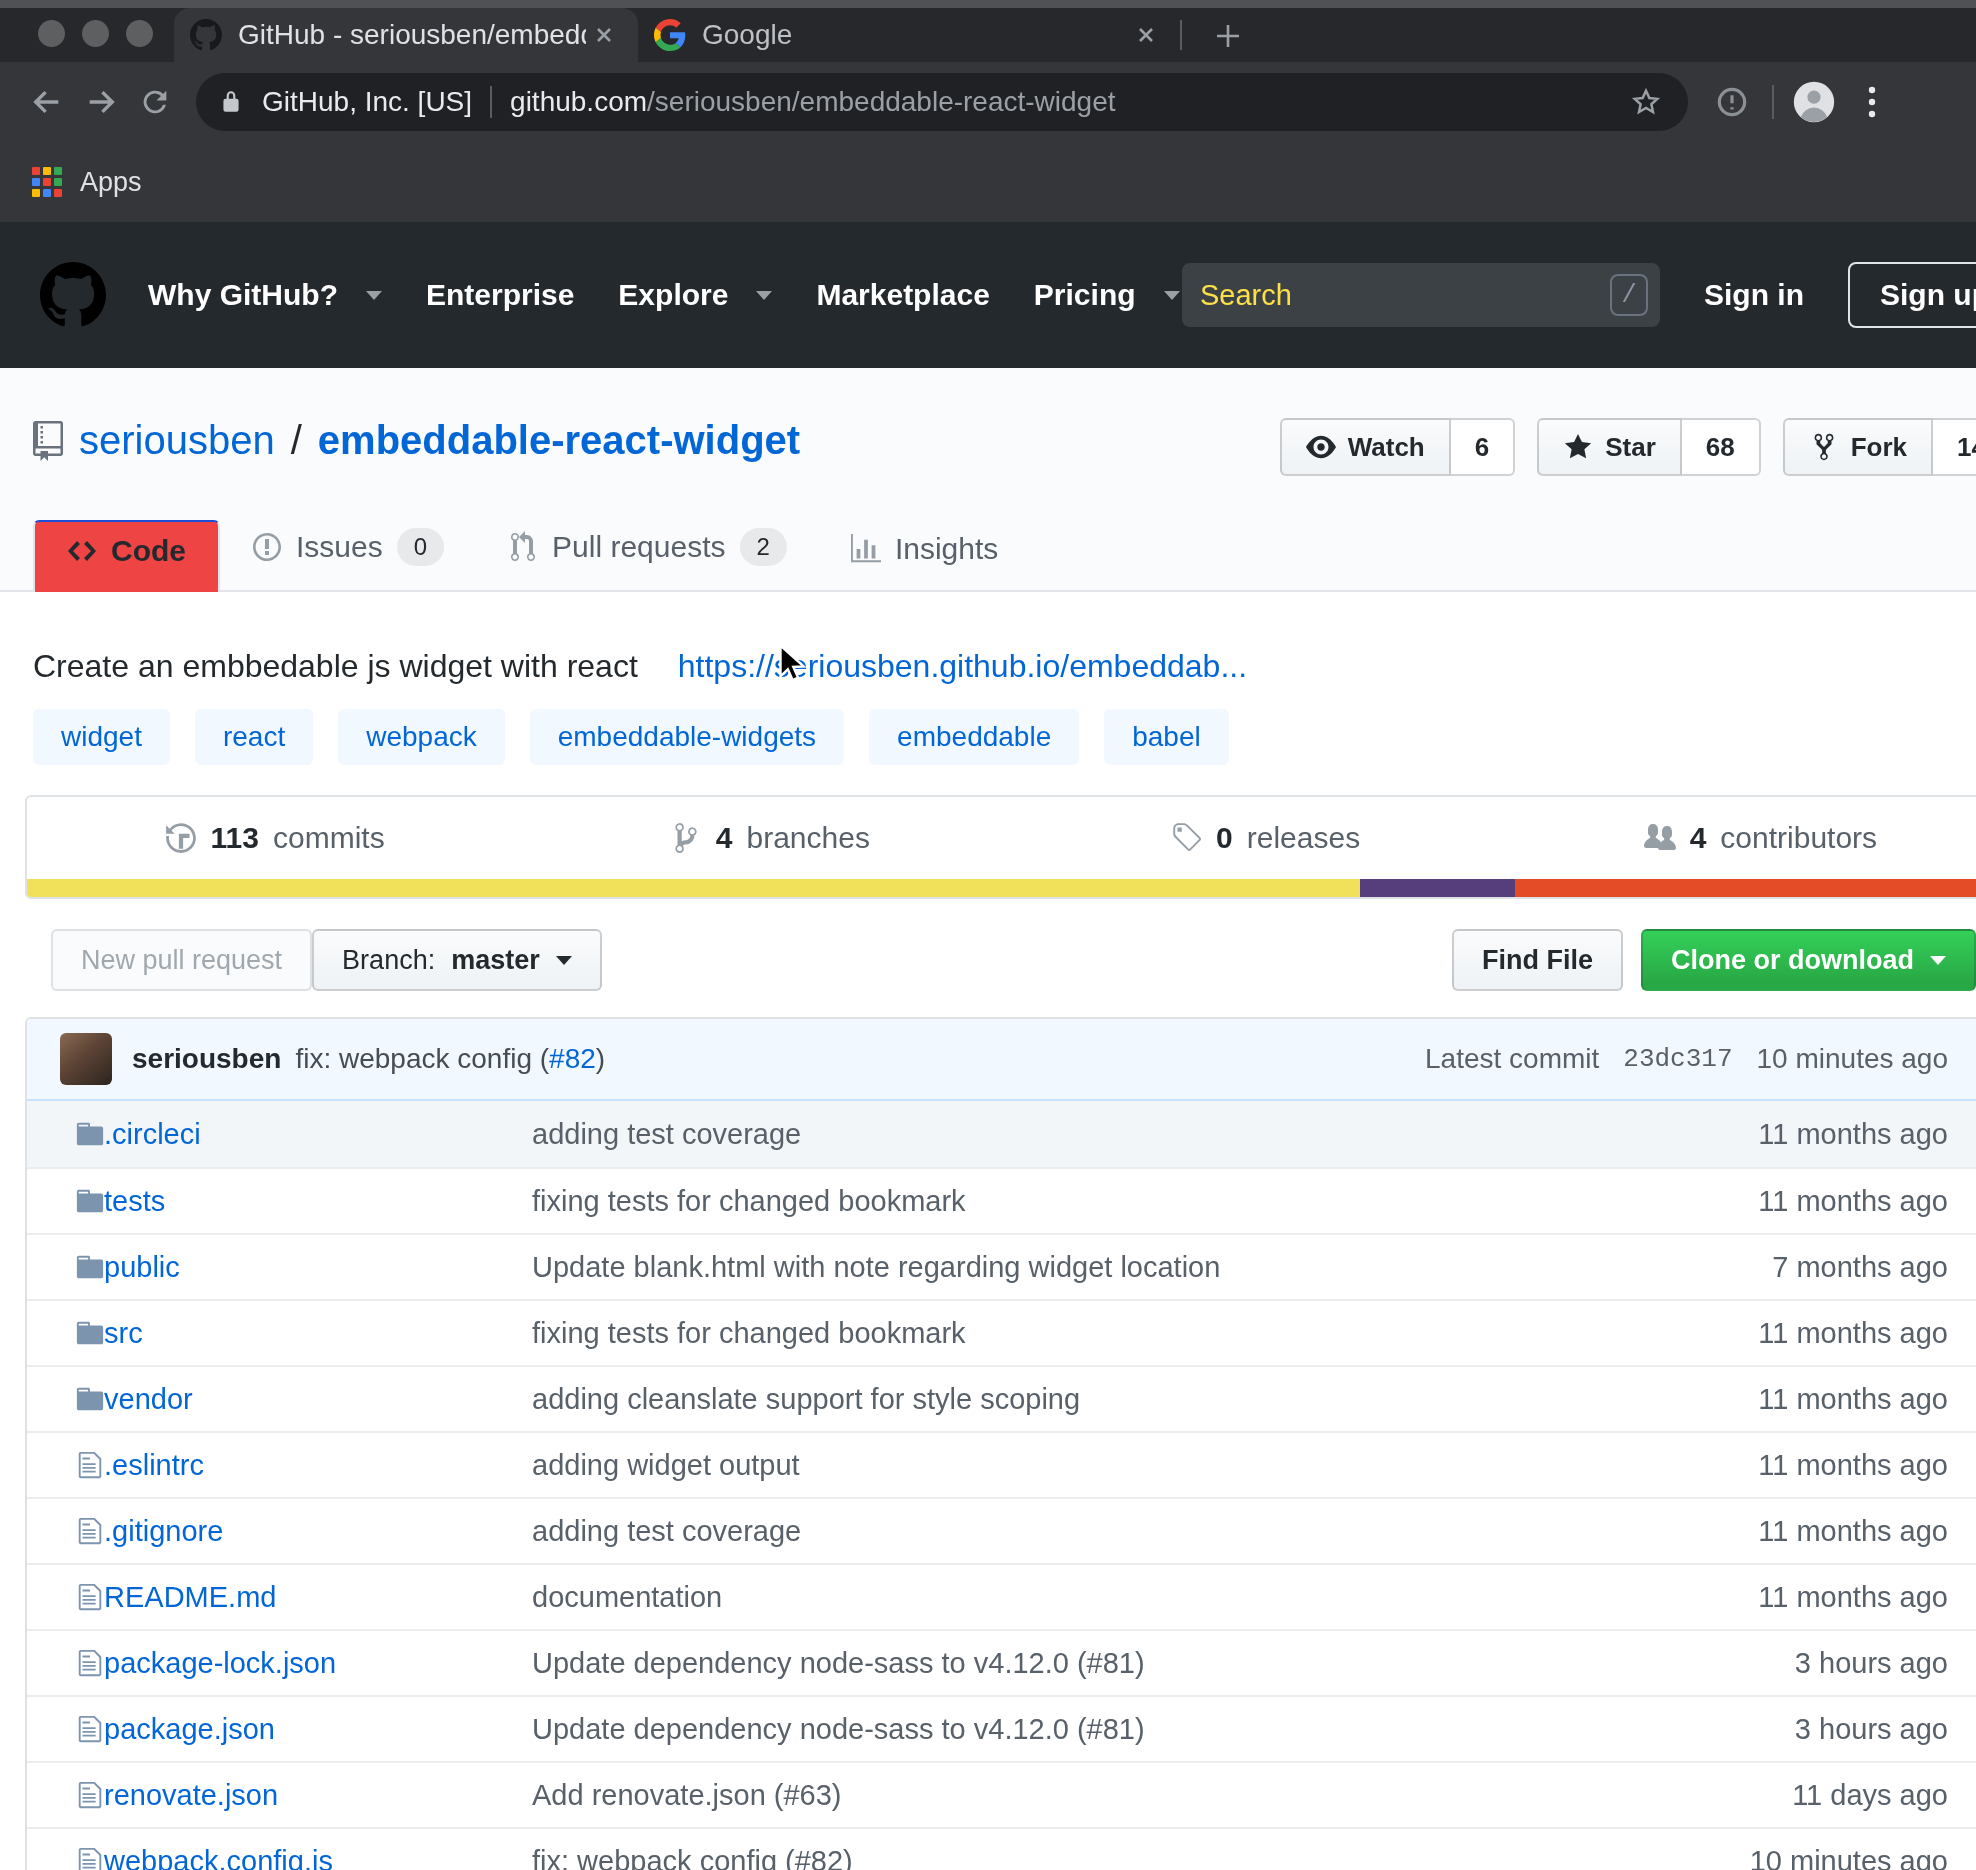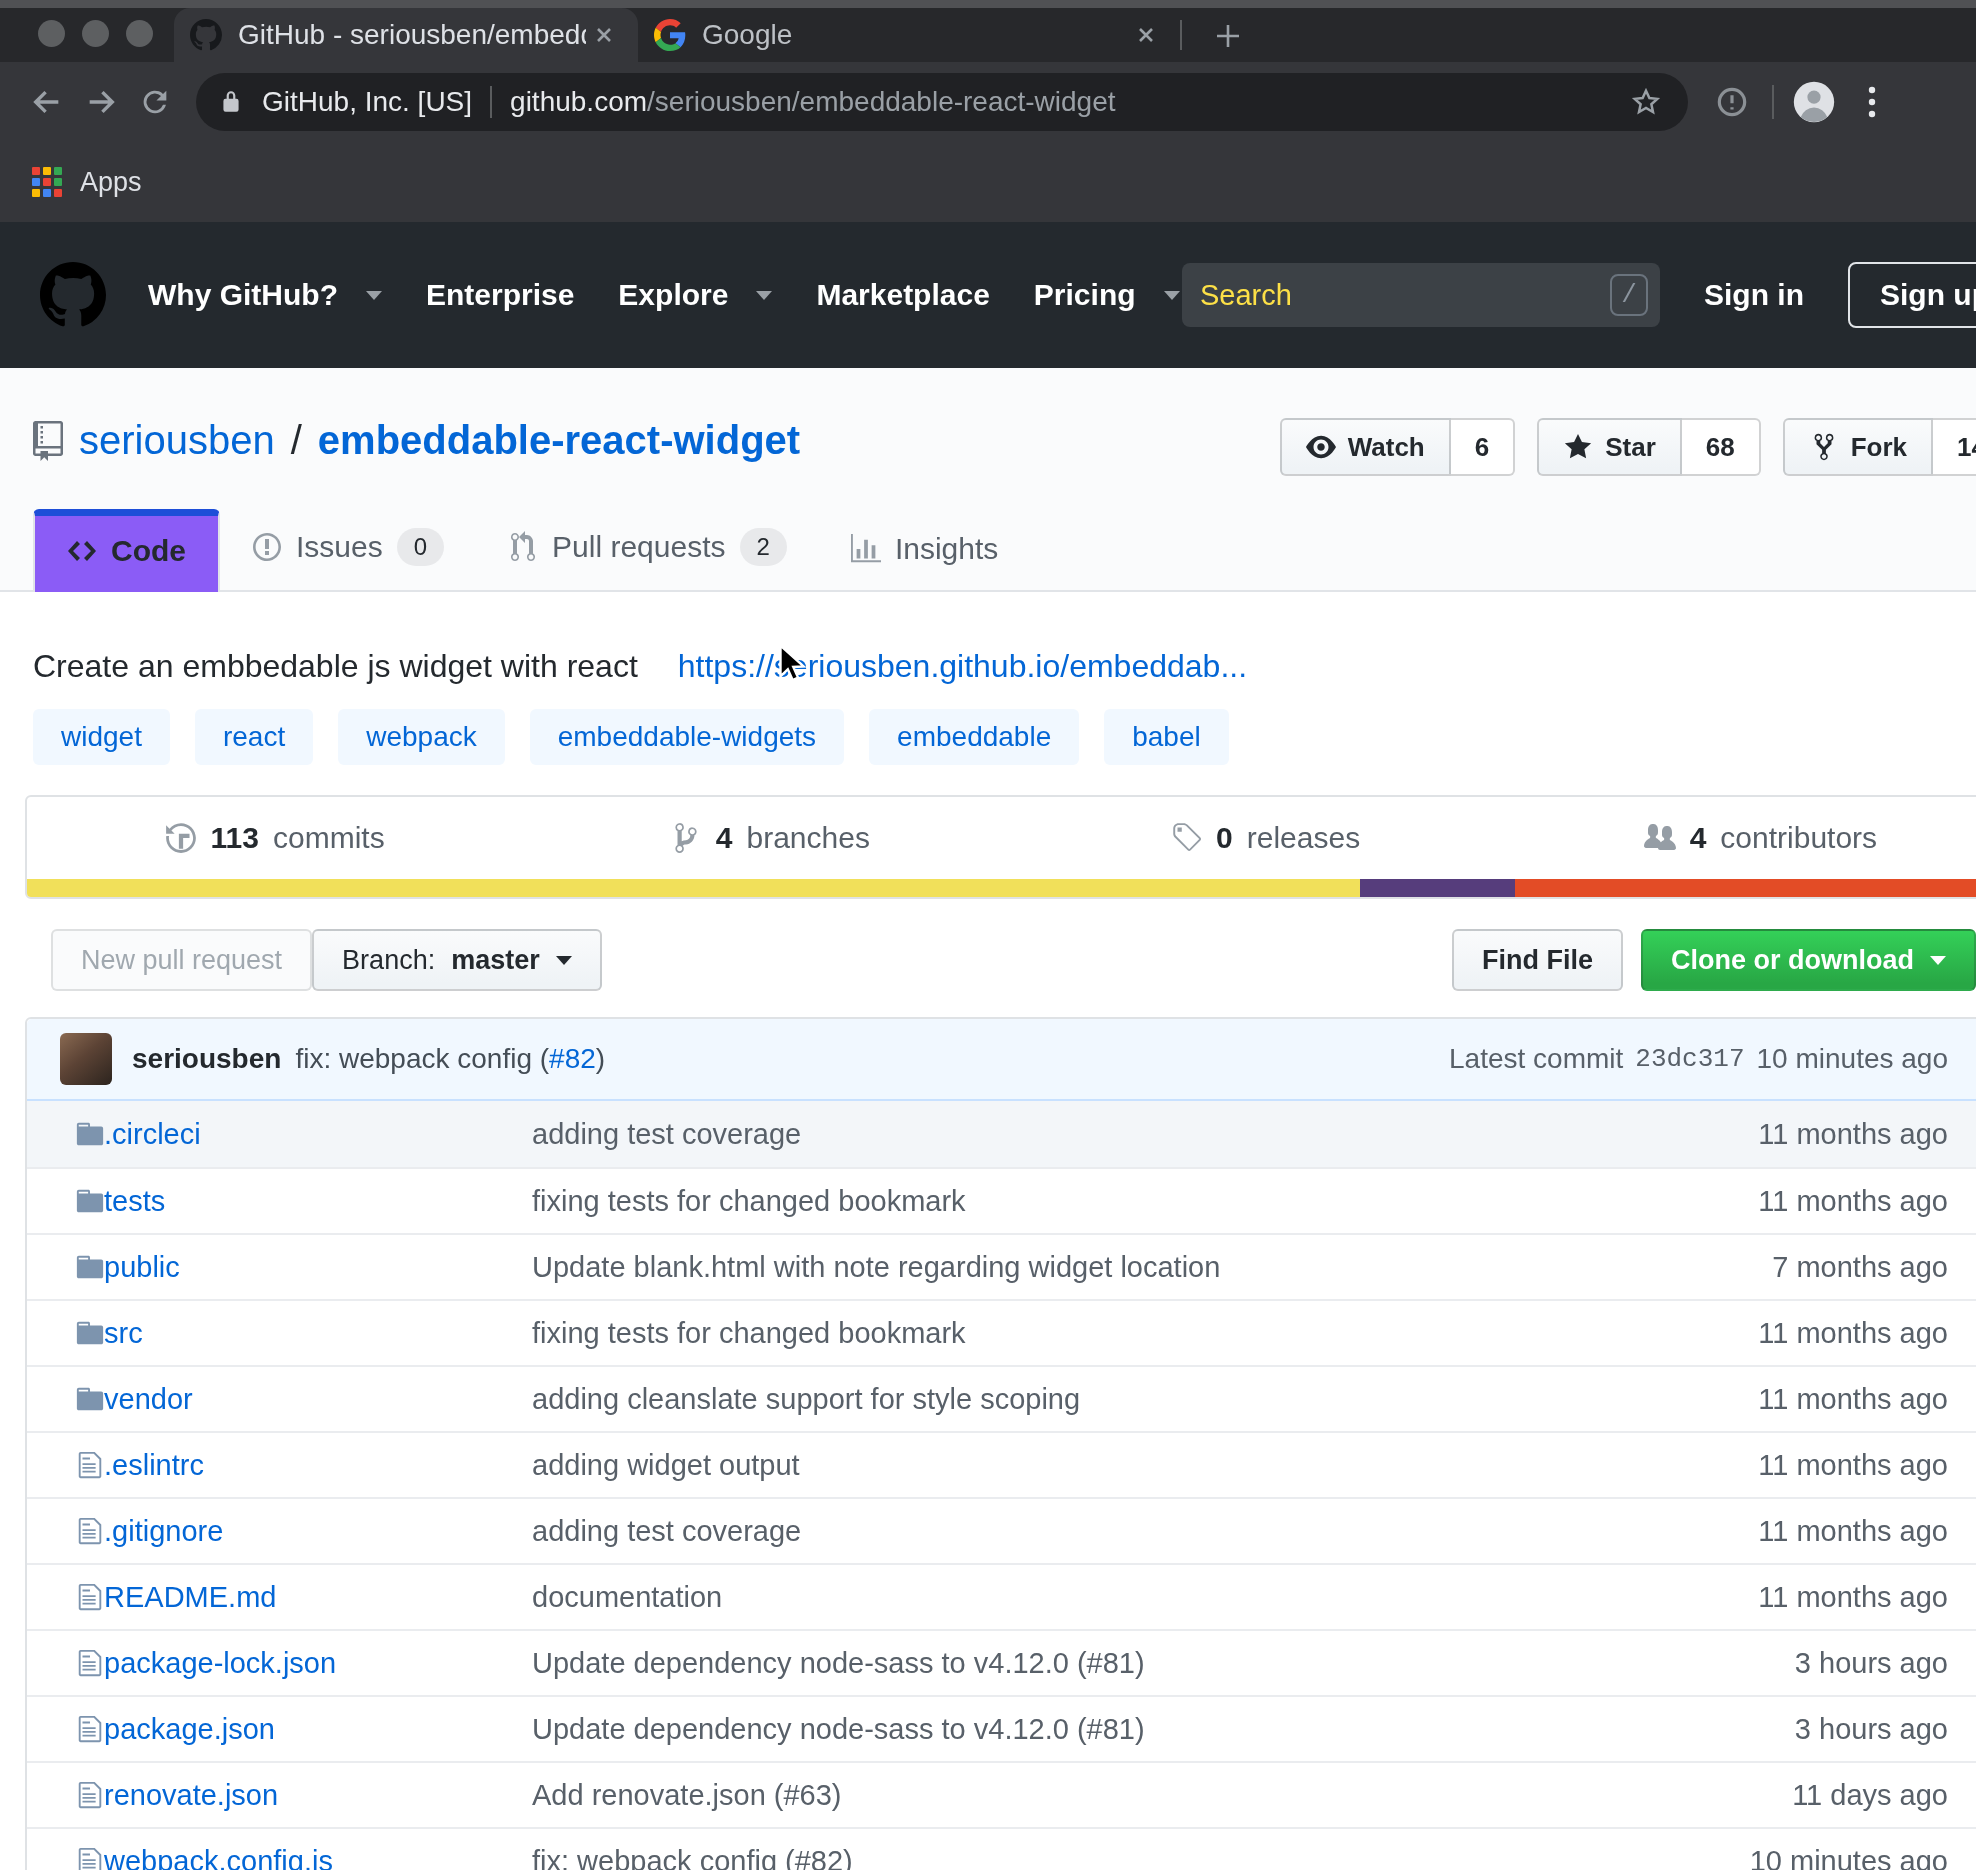--- a/index.html
+++ b/index.html
@@ -84,22 +84,22 @@
     background:linear-gradient(-180deg,#fafbfc,#eff3f6 90%);border:2px solid rgba(27,31,35,.2);
     border-radius:6px 0 0 6px;font-weight:bold;font-size:26px;color:#24292e;white-space:nowrap}
   .btn-social svg{width:30px;height:30px;color:#24292e}
   .btn-count{padding:0 24px;height:58px;box-sizing:border-box;display:flex;align-items:center;background:#fff;
     border:2px solid rgba(27,31,35,.2);border-left:none;border-radius:0 6px 6px 0;
     font-weight:bold;font-size:26px;color:#24292e}
 
   .reponav{display:flex;margin-left:33px;margin-top:28px;align-items:flex-end}
   .reponav-item{display:flex;align-items:center;gap:14px;padding:24px 32px;font-size:30px;color:#586069;white-space:nowrap}
   .reponav-item svg{width:30px;height:32px;color:#959da5}
-  .reponav-item.selected{background:#8b5cf6;border:2px solid #e1e4e8;border-bottom:none;border-top:7px solid #1d4ed8;
-    border-radius:6px 6px 0 0;font-weight:bold;color:#24292e;margin-bottom:-2px;padding-top:18px}
+  .reponav-item.selected{background:#ef4444;border:2px solid #e1e4e8;border-bottom:none;border-top:2px solid #1d4ed8;
+    border-radius:6px 6px 0 0;font-weight:bold;color:#24292e;margin-bottom:-2px;padding-top:12px}
   .reponav-item.selected svg{color:#24292e}
   .counter{background:rgba(27,31,35,.08);border-radius:30px;padding:5px 17px;font-size:24px;color:#24292e;font-weight:normal}
 
   
   .description-row{margin-left:33px;margin-top:56px;display:flex;align-items:center;gap:40px;font-size:32px;color:#24292e}
   .site-link{color:#0366d6}
   .topics{margin-left:33px;margin-top:24px;display:flex;gap:25px}
   .topic{display:flex;align-items:center;height:56px;padding:0 28px;background:#f1f8ff;border-radius:6px;
     color:#0366d6;font-size:28px}
 
@@ -126,21 +126,21 @@
 
   
   .file-table{margin-left:25px;width:1985px;margin-top:26px;border:2px solid #dfe2e5;border-radius:6px 6px 0 0;
     box-sizing:border-box}
   .tease{background:#f1f8ff;border-bottom:2px solid #c8e1ff;border-radius:5px 5px 0 0;height:80px;
     display:flex;align-items:center;padding:0 60px 0 33px;font-size:28px;color:#444d56}
   .tease-avatar{width:52px;height:52px;border-radius:6px;flex:none;margin-right:20px;
     background:linear-gradient(140deg,#8a6a52 0%,#5c4335 45%,#2c241e 100%)}
   .tease-author{font-weight:bold;color:#24292e;margin-right:14px}
   .tease-link{color:#0366d6}
-  .tease-right{margin-left:auto;color:#586069;display:flex;gap:12px;align-items:center;white-space:nowrap}
+  .tease-right{margin-left:auto;color:#586069;display:flex;gap:24px;align-items:center;white-space:nowrap}
   .sha{font-family:"Liberation Mono","DejaVu Sans Mono",monospace;font-size:26px}
   .row{display:flex;align-items:center;height:66px;box-sizing:border-box;border-top:2px solid #eaecef;font-size:29px}
   .rows .row:first-child{border-top:none;background:#f3f6f9}
   .cell-name{flex:none;width:505px;display:flex;align-items:center;padding-left:49px;box-sizing:border-box;overflow:hidden;white-space:nowrap}
   .cell-name svg{flex:none;width:28px;height:30px;color:#7d94ae}
   .cell-name a{color:#0366d6}
   .cell-msg{flex:1;color:#586069;overflow:hidden;white-space:nowrap;text-overflow:ellipsis}
   .cell-msg a{color:#586069}
   .cell-age{flex:none;width:380px;text-align:right;padding-right:60px;box-sizing:border-box;color:#586069;white-space:nowrap}
 

